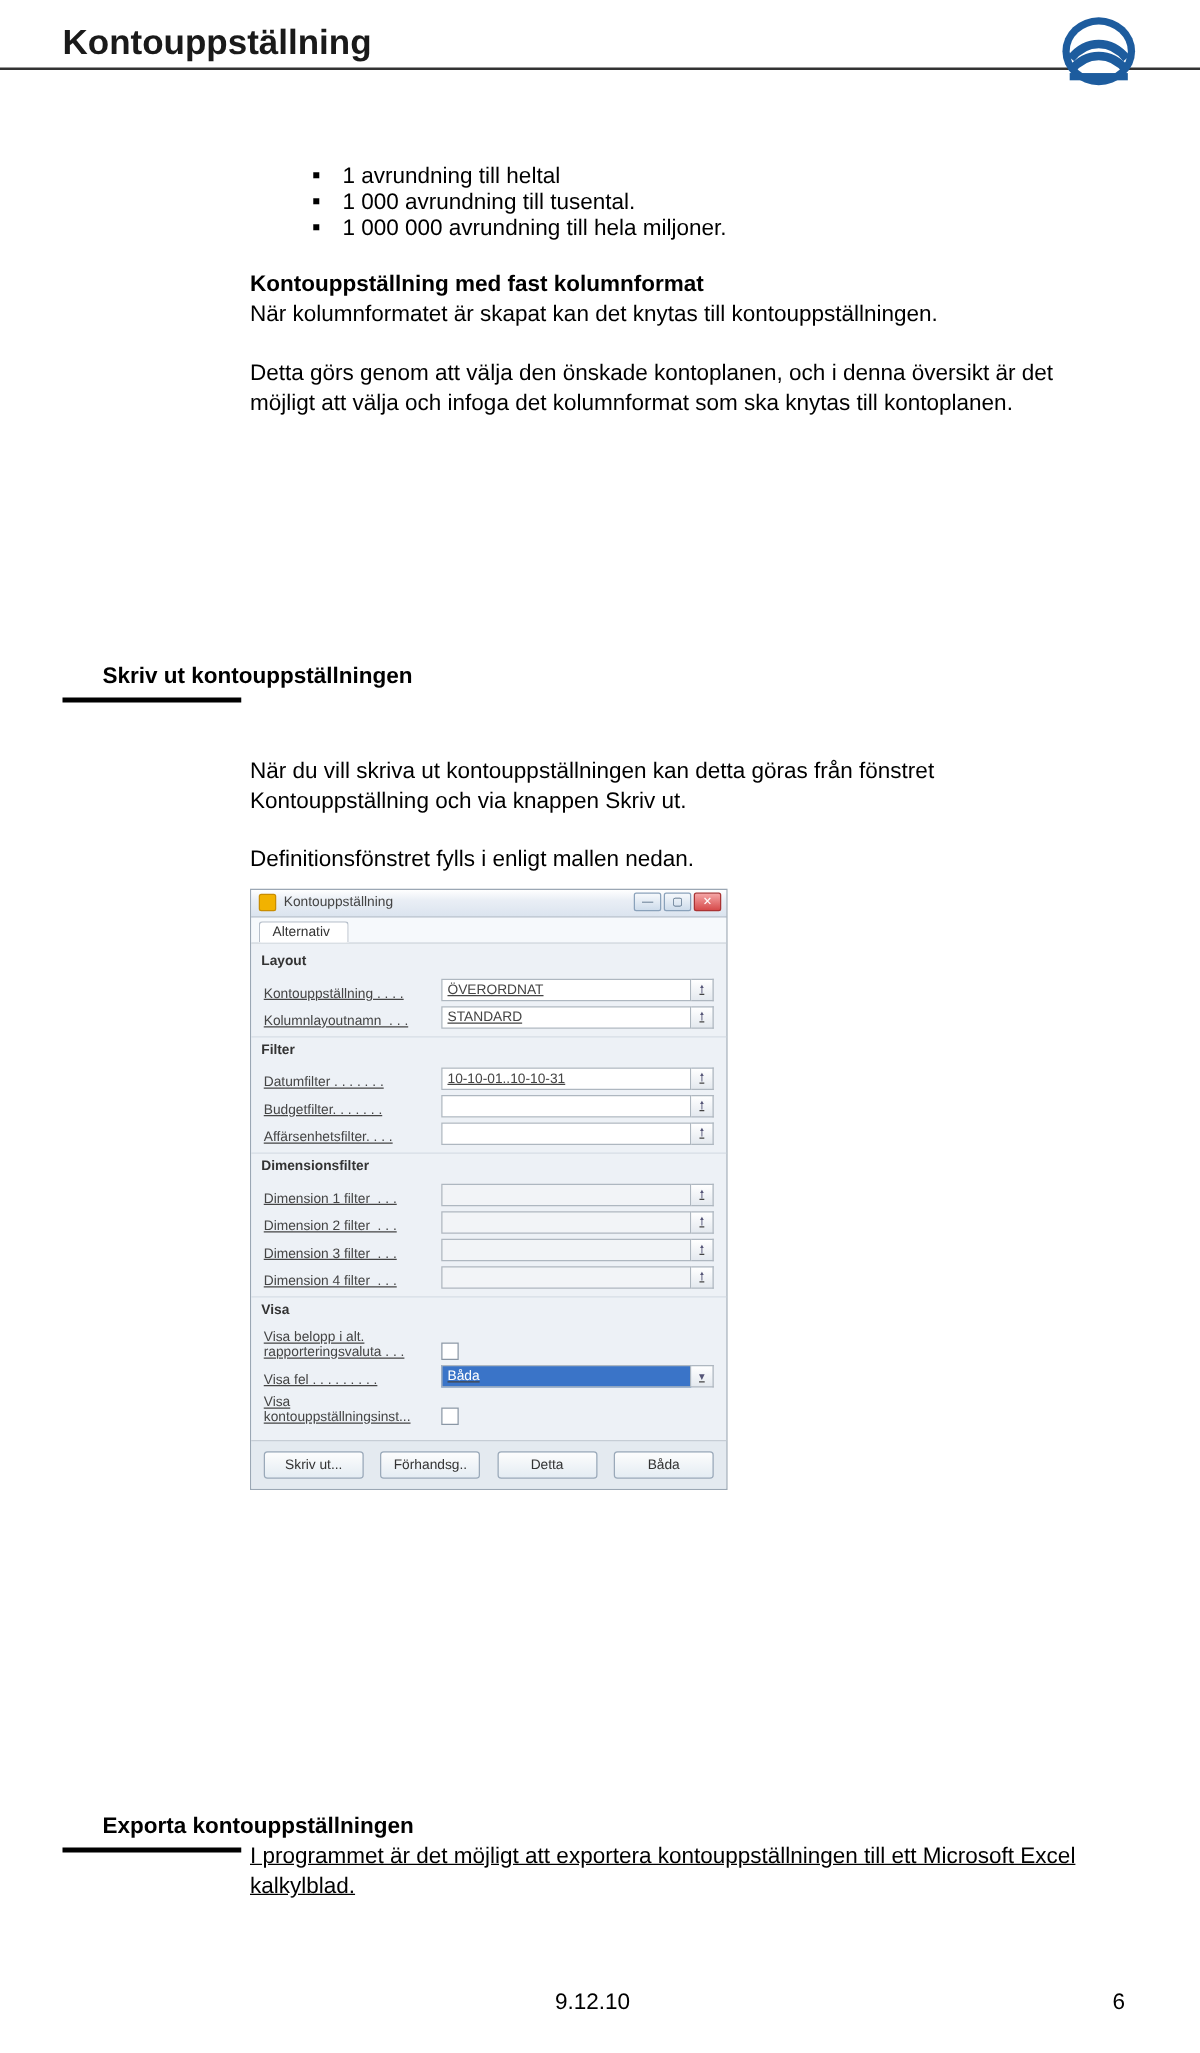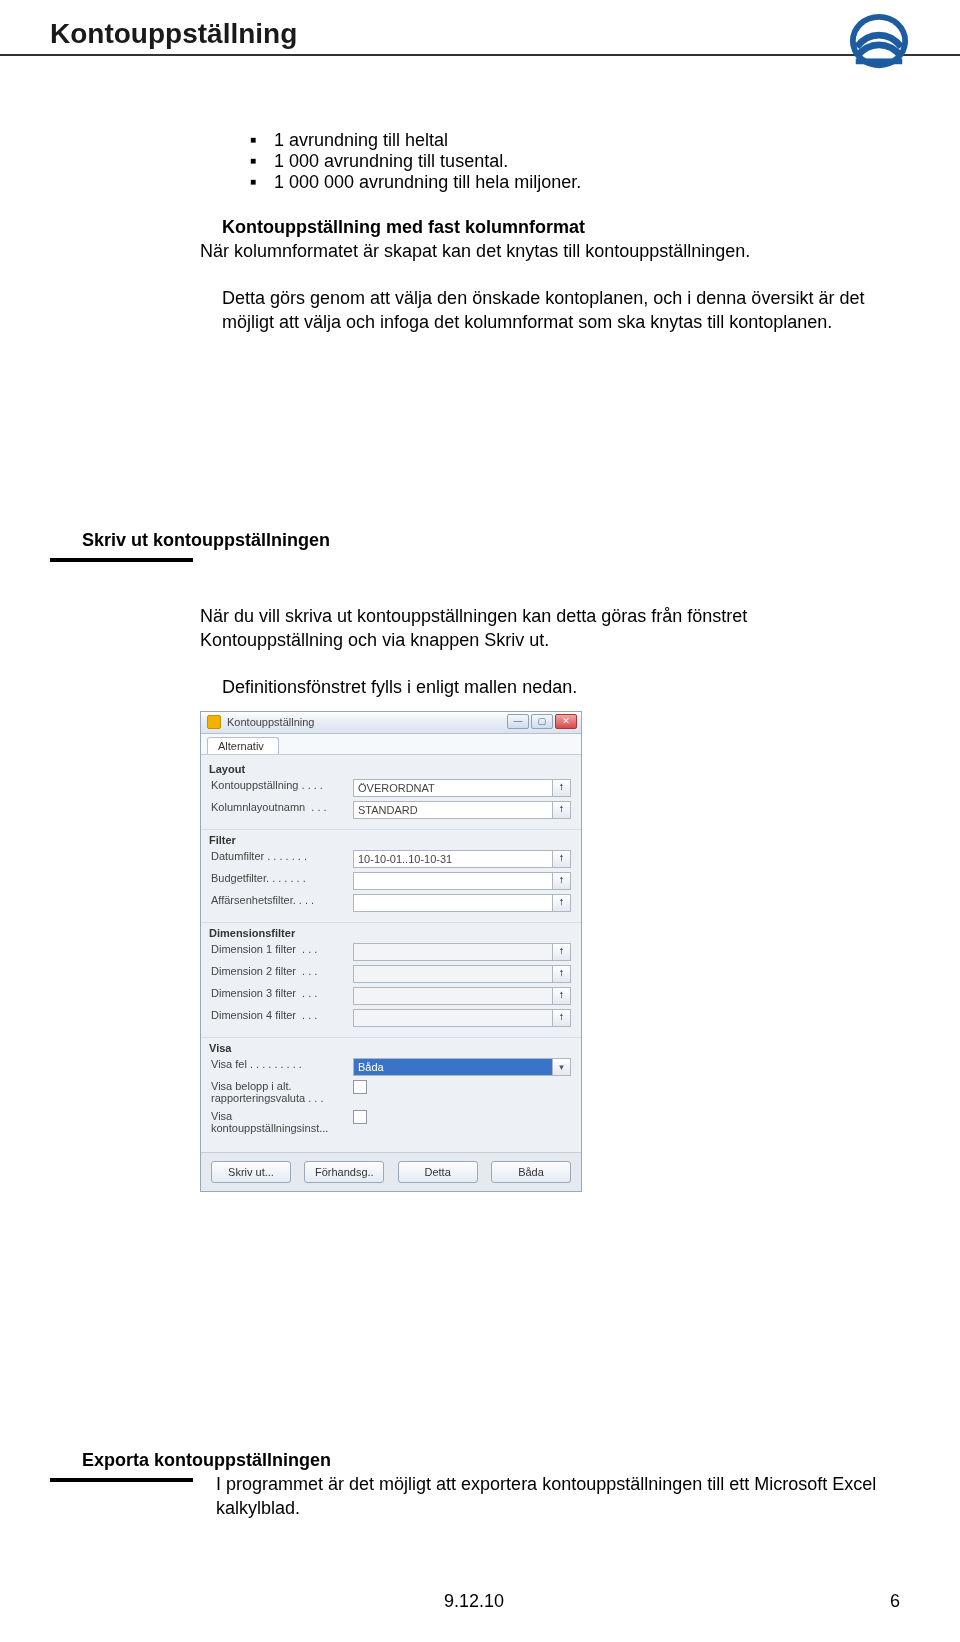--- a/index.html
+++ b/index.html
@@ -36,21 +36,21 @@
     }
     ul.square { list-style: none; margin-left: 50px; }
     ul.square li::before {
       content: "■";
       font-size: 10px;
       display: inline-block;
       width: 24px;
       transform: translateY(-3px);
     }
     p { margin: 0; line-height: 1.35; }
-    .para { margin-top: 22px; margin-left: 22px; }
+    .para { margin-top: 22px; }
     .sect-head {
       position: absolute;
       font-weight: bold;
       font-size: 18px;
       margin-left: 32px;
     }
     .underline-bar {
       position: absolute;
       height: 4px;
       background: #000;
@@ -82,21 +82,21 @@
     .dlg-tab {
       padding: 6px 0 2px 6px;
       border-bottom: 1px solid #c6cdd5;
       background: #f6f9fc;
     }
     .dlg-tab span { border:1px solid #b6bfca; border-bottom:none; background:#fff; padding:2px 14px 2px 10px; border-radius:3px 3px 0 0; font-size:11px; color:#333;}
     .dlg-body { background:#edf1f6; padding: 4px 0 6px 0;}
     .grp { padding: 2px 10px 6px 10px; border-top:1px solid #d6dde5;}
     .grp-first { border-top:none;}
     .grp-h { font-size:11px; color:#333; font-weight: bold; margin: 2px 0 4px -2px;}
-    .row { display:flex; align-items:flex-start; height:22px; }
+    .row { display:flex; align-items:flex-end; height:22px;text-decoration:underline; }
     .row .lbl { width: 142px; white-space: pre; }
     .row .inp {
       flex:1; height:18px; border:1px solid #aeb7c0; background:#fff; display:flex; align-items:center; padding:0 4px; font-size:11px;
     }
     .row .inp.dim { background:#f2f4f7; color:#888; }
     .row .arrow {
       width:18px; height:18px; border:1px solid #aeb7c0; border-left:none; background:linear-gradient(#fff,#e4e9ef); display:flex; align-items:center;justify-content:center; font-size:9px; color:#557;
     }
     .row .chk { width:14px;height:14px;border:1px solid #8a97a5; background:#fff; margin-left:0;}
     .btnbar { display:flex; justify-content:space-between; padding:8px 10px; background:#e4eaf0; border-top:1px solid #c6cdd5;}
@@ -206,47 +206,47 @@
           <div class="arrow">🠕</div>
         </div>
         <div class="row">
           <div class="lbl">Dimension 4 filter  . . .</div>
           <div class="inp dim"></div>
           <div class="arrow">🠕</div>
         </div>
       </div>
       <div class="grp">
         <div class="grp-h">Visa</div>
-        <div class="row">
-          <div class="lbl">Visa fel . . . . . . . . .</div>
-          <div class="inp" style="background:#3a74c8;color:#fff;">Båda</div>
-          <div class="arrow">▾</div>
-        </div>
         <div class="row" style="height:30px">
           <div class="lbl" style="line-height:1.1; white-space:pre-line">Visa belopp i alt.
 rapporteringsvaluta . . .</div>
           <div class="chk"></div>
+        </div>
+        <div class="row">
+          <div class="lbl">Visa fel . . . . . . . . .</div>
+          <div class="inp" style="background:#3a74c8;color:#fff;">Båda</div>
+          <div class="arrow">▾</div>
         </div>
         <div class="row" style="height:30px">
           <div class="lbl" style="line-height:1.1; white-space:pre-line">Visa
 kontouppställningsinst...</div>
           <div class="chk"></div>
         </div>
       </div>
     </div>
     <div class="btnbar">
       <div class="dbtn">Skriv ut...</div>
       <div class="dbtn">Förhandsg..</div>
       <div class="dbtn">Detta</div>
       <div class="dbtn">Båda</div>
     </div>
   </div>
 
 </div>
 
 <div class="sect-head" style="top:1450px; left:50px;">Exporta kontouppställningen</div>
 <div class="underline-bar" style="top:1478px; left:50px; width:143px;"></div>
-<div style="position:absolute; top:1472px; left:216px; width:680px;">
+<div style="position:absolute; top:1472px; left:200px; width:680px;text-decoration:underline;">
   <p>I programmet är det möjligt att exportera kontouppställningen till ett Microsoft Excel kalkylblad.</p>
 </div>
 
 <div class="footer">9.12.10</div>
 <div class="page-num">6</div>
 
 </body></html>

